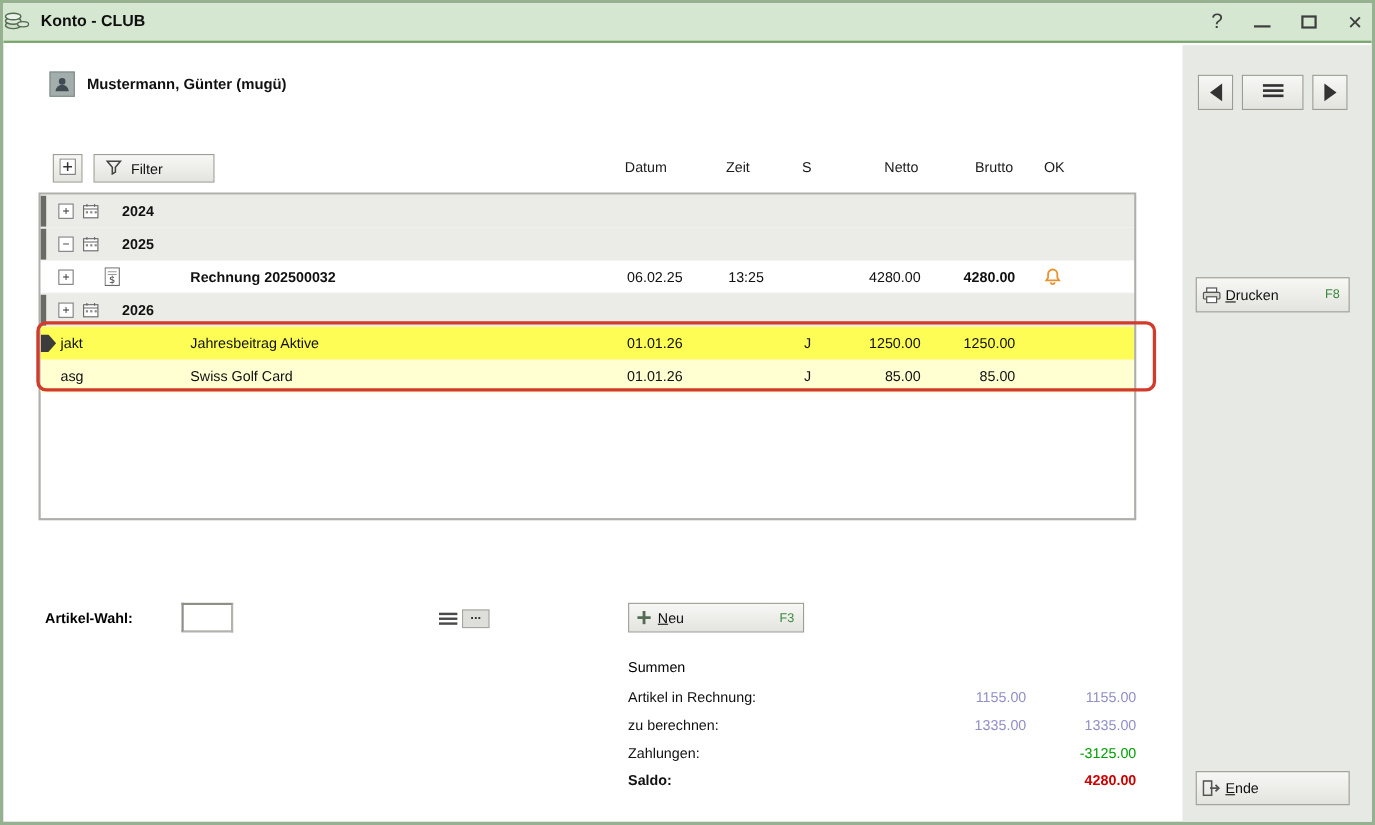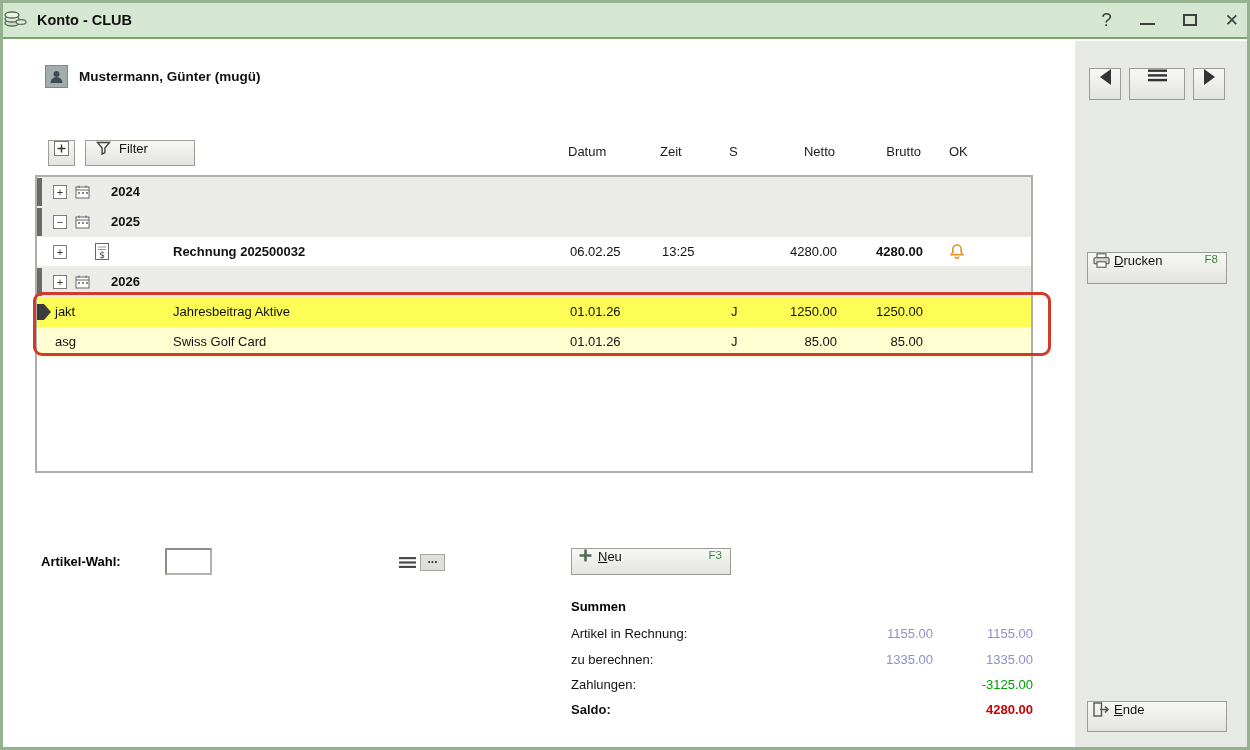--- a/index.html
+++ b/index.html
@@ -11,21 +11,21 @@
   .titlebar{position:absolute;top:0;left:0;right:0;height:36px;background:#d5e7d0;border-bottom:2px solid #78a66c;display:flex;align-items:center;padding:0 0;gap:10px}
   .title{font-weight:bold;font-size:14.5px;color:#101010}
   .win-controls{margin-left:auto;display:flex;align-items:center;gap:28px;padding-right:8px}
   .help{font-size:19px;color:#3e3e3e}
   .ic-min{width:15px;height:2px;background:#3e3e3e;margin-top:8px}
   .ic-max{width:14px;height:12px;border:2px solid #3e3e3e}
   .ic-close{font-size:17px;color:#3e3e3e;line-height:1}
 
   
   .sidebar{position:absolute;top:38px;right:0;bottom:0;width:172px;background:#e7eae4}
-  .btn{display:flex;align-items:flex-start;background:linear-gradient(#f7f7f5,#e3e3df);border:1px solid #9d9d95;font-size:13px;color:#111;cursor:default}
+  .btn{display:flex;align-items:center;background:linear-gradient(#f7f7f5,#e3e3df);border:1px solid #9d9d95;font-size:13px;color:#111;cursor:default}
   .btn .bicon{width:26px;display:flex;justify-content:center;flex:0 0 26px}
   .btn .blabel{white-space:nowrap}
   .uln{text-decoration:underline}
   .fkey{margin-left:auto;color:#3c8a3c;font-size:11.5px;padding-right:8px}
   .sb-abs{position:absolute}
   .nav-prev{left:14px;top:27px;width:32px;height:32px;justify-content:center}
   .nav-menu{left:54px;top:27px;width:56px;height:32px;justify-content:center}
   .nav-next{left:118px;top:27px;width:32px;height:32px;justify-content:center}
   .tri-l{width:0;height:0;border-top:8px solid transparent;border-bottom:8px solid transparent;border-right:11px solid #333}
   .tri-r{width:0;height:0;border-top:8px solid transparent;border-bottom:8px solid transparent;border-left:11px solid #333}
@@ -76,21 +76,21 @@
   
   .artikel-label{position:absolute;left:38px;top:551px;font-weight:bold;font-size:13px}
   .artikel-input{position:absolute;left:162px;top:545px;width:47px;height:27px;border:2px solid #b3b3ad;border-top-color:#8f8f89;border-left-color:#8f8f89;background:#fff;font-size:13px;padding:0 4px}
   .mini-list{position:absolute;left:392px;top:550px;width:24px;height:19px;display:flex;align-items:center;justify-content:center;background:transparent;border:none}
   .mini-dots{position:absolute;left:417px;top:551px;width:25px;height:17px;background:#dededa;border:1px solid #a6a6a0;font-size:12px;font-weight:bold;text-align:center;line-height:9px;color:#333}
   .b-neu{position:absolute;left:568px;top:545px;width:160px;height:27px}
   .b-aendern{position:absolute;left:724px;top:545px;width:144px;height:27px}
   .b-stornieren{position:absolute;left:880px;top:545px;width:152px;height:27px}
 
   
-  .sum-title{position:absolute;left:568px;top:596px;font-weight:bold;font-size:13px}
+  .sum-title{position:absolute;left:568px;top:596px;font-weight:normal;font-size:13px}
   .sum-label{position:absolute;left:568px;font-size:13px;color:#111}
   .sum-a{position:absolute;left:830px;width:100px;text-align:right;font-size:13px}
   .sum-b{position:absolute;left:930px;width:100px;text-align:right;font-size:13px}
   .c-blue{color:#9090c8}
   .c-green{color:#00a000}
   .c-red{color:#cc0000;font-weight:bold}
   .y0{top:623px}.y1{top:649px}.y2{top:674px}.y3{top:699px}
 </style>
 </head>
 <body>

